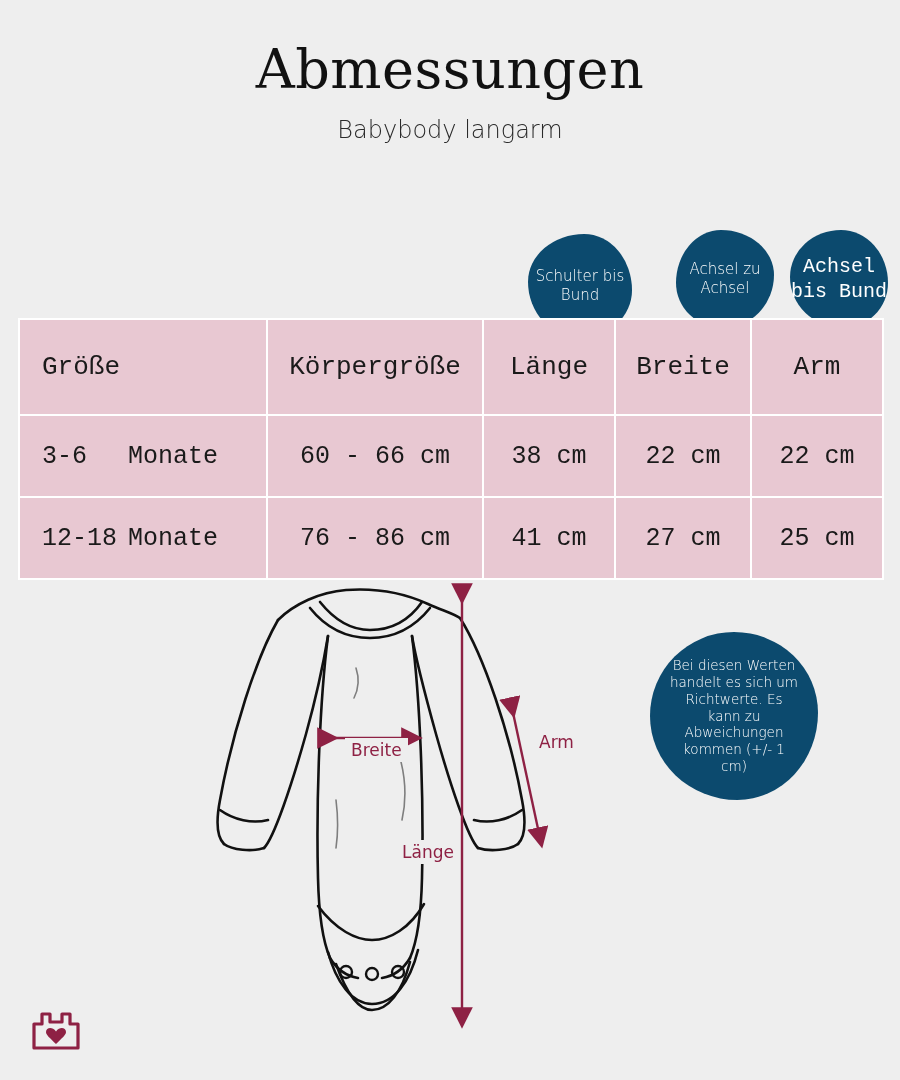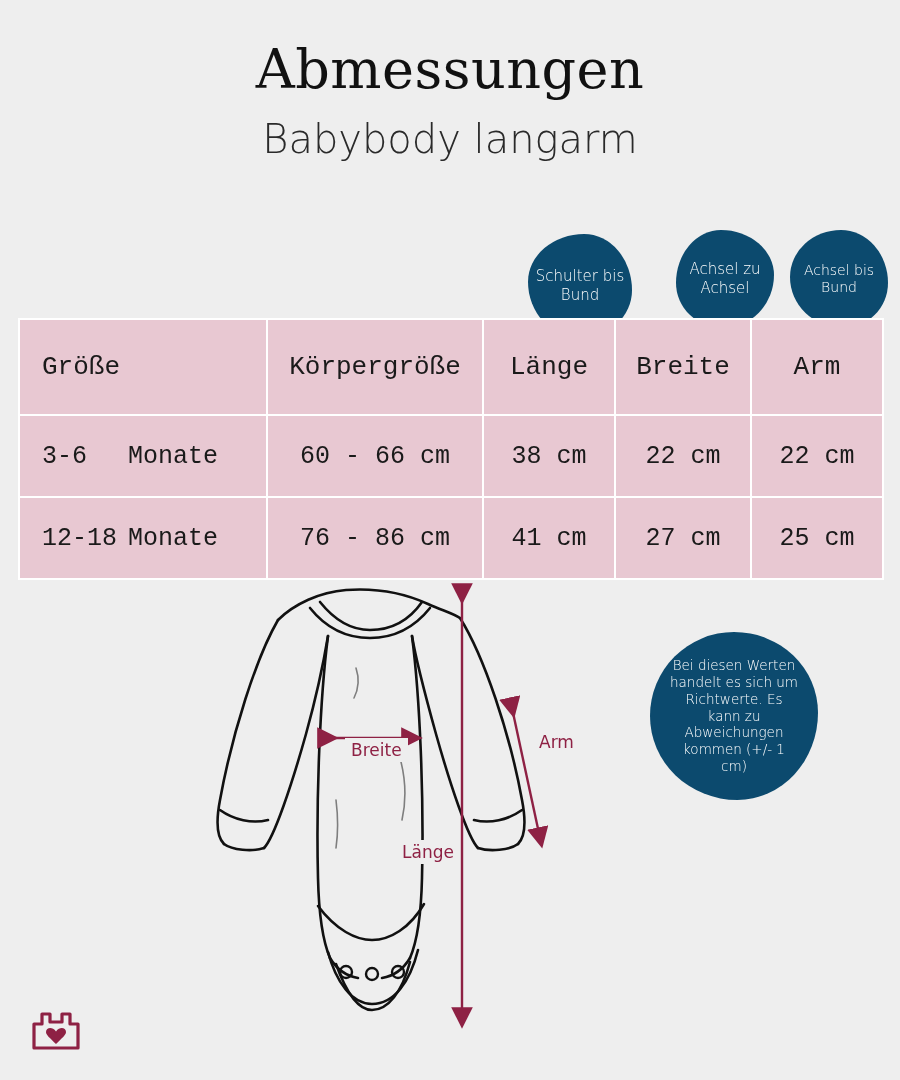--- a/index.html
+++ b/index.html
@@ -25,21 +25,21 @@
     font-family: "DejaVu Serif", serif;
     font-size: 54px;
     font-weight: 400;
     letter-spacing: 0.5px;
     color: #111;
     margin: 0;
     line-height: 1.1;
   }
   .subtitle {
     font-family: "DejaVu Sans", sans-serif;
-    font-size: 40px;
+    font-size: 24px;
     font-weight: 300;
     color: #2a2a2a;
     margin: 18px 0 0 0;
     line-height: 1.1;
   }
 
   
   .blob {
     position: absolute;
     border-radius: 48% 52% 46% 54% / 52% 46% 54% 48%;
@@ -49,21 +49,21 @@
     align-items: center;
     justify-content: center;
     text-align: center;
     font-family: "DejaVu Sans", sans-serif;
     font-weight: 300;
     line-height: 1.25;
     box-sizing: border-box;
   }
   .blob.b1 { left: 528px; top: 234px; width: 104px; height: 104px; font-size: 15px; border-radius: 54% 46% 50% 50% / 46% 54% 46% 54%; }
   .blob.b2 { left: 676px; top: 230px; width: 98px;  height: 98px;  font-size: 15px; border-radius: 46% 54% 52% 48% / 54% 46% 54% 46%; }
-  .blob.b3 { left: 790px; top: 230px; width: 98px;  height: 98px;  font-size: 14px; border-radius: 52% 48% 46% 54% / 48% 54% 46% 52%; }
+  .blob.b3 { left: 790px; top: 230px; width: 98px;  height: 98px;  font-size: 20px; border-radius: 52% 48% 46% 54% / 48% 54% 46% 52%; font-family: Liberation Mono, monospace; }
   .blob.note {
     left: 650px; top: 632px; width: 168px; height: 168px;
     font-size: 13.5px; padding: 0 18px;
     border-radius: 50% 50% 48% 52% / 50% 48% 52% 50%;
   }
 
   
   .table-wrap {
     position: absolute;
     left: 18px;

